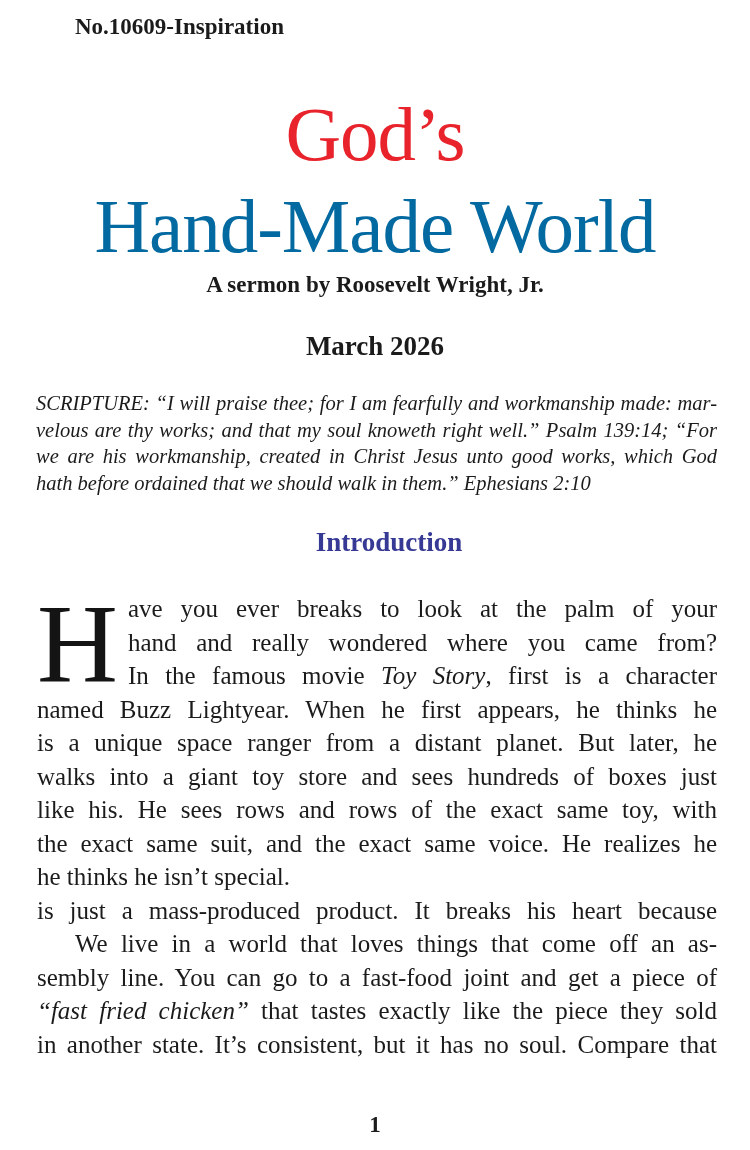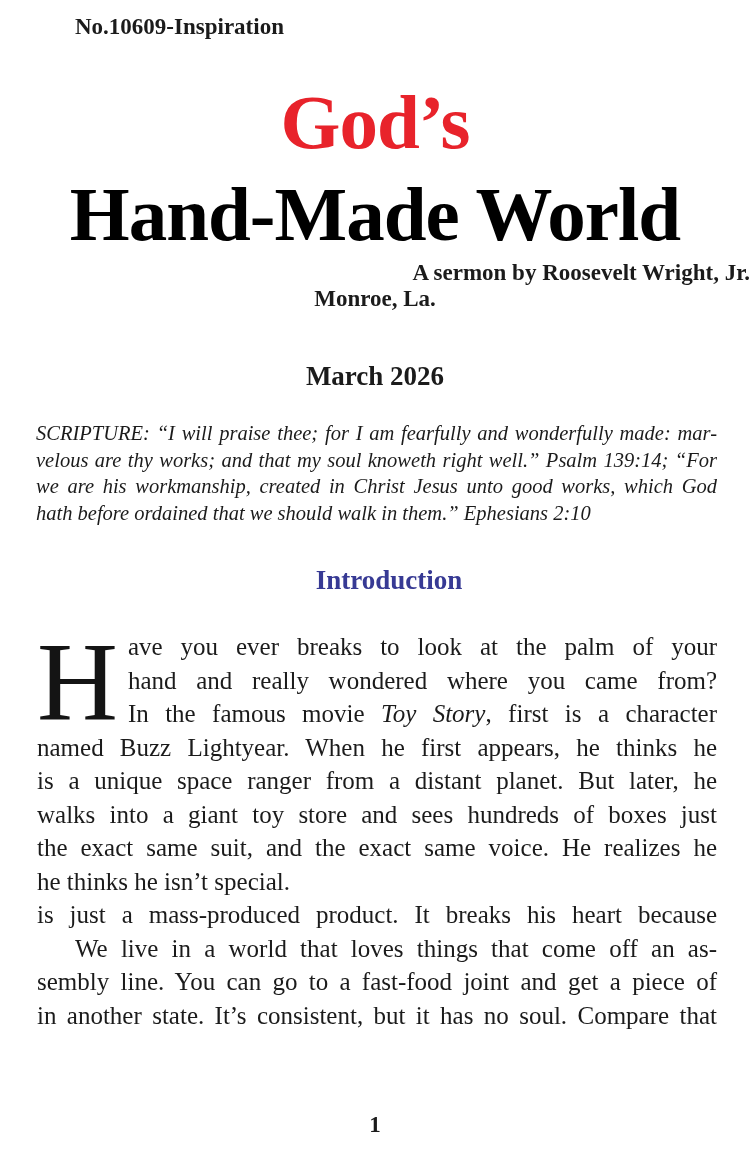--- a/index.html
+++ b/index.html
@@ -17,57 +17,57 @@
     color: #1b1b1b;
   }
   .header-no {
     padding: 13px 0 0 75px;
     font-size: 23px;
     font-weight: bold;
     line-height: 27px;
     color: #1b1b1b;
   }
   .title {
-    margin-top: 36px;
+    margin-top: 48px;
     text-align: center;
-    font-weight: bold;
+    font-weight: normal;
     letter-spacing: -1px;
   }
   .title-line {
     font-size: 77px;
     line-height: 92px;
     white-space: nowrap;
   }
   .byline {
-    text-align: right;
+    text-align: center;
     font-weight: bold;
     font-size: 23px;
     line-height: 26px;
   }
   .location {
     text-align: center;
     font-weight: bold;
     font-size: 23px;
     line-height: 26px;
   }
   .date {
-    margin-top: 48px;
+    margin-top: 32px;
     text-align: center;
     font-weight: bold;
     font-size: 27px;
     line-height: 32px;
   }
   .scripture {
     margin: 28px 33px 0 36px;
     font-style: italic;
     font-size: 20.5px;
     line-height: 26.5px;
   }
   .section-heading {
-    margin-top: 38px;
+    margin-top: 30px;
     text-align: center;
     font-weight: bold;
     font-size: 27px;
     line-height: 32px;
     padding-left: 28px;
   }
   .body-text {
     margin: 34px 33px 0 37px;
     font-size: 25px;
     line-height: 33.5px;
@@ -112,59 +112,60 @@
 </style>
 </head>
 <body>
 
 <div class="page">
 
   <div class="header-no">No.10609-Inspiration</div>
 
   <div class="title">
     <div class="title-line" style="color: rgb(232, 35, 43);">God’s</div>
-    <div class="title-line" style="color: #000000;">Hand-Made World</div>
+    <div class="title-line" style="color: #0369a1;">Hand-Made World</div>
   </div>
 
   <div class="byline">A sermon by Roosevelt Wright, Jr.</div>
 
-  <div class="location">Monroe, La.</div>
 
   <div class="date">March 2026</div>
 
   <div class="scripture">
-      <div class="tline"><span>SCRIPTURE: “I will praise thee; for I am fearfully and wonderfully made: mar-</span></div>
+      <div class="tline"><span>SCRIPTURE: “I will praise thee; for I am fearfully and workmanship made: mar-</span></div>
       <div class="tline"><span>velous are thy works; and that my soul knoweth right well.” Psalm 139:14; “For</span></div>
       <div class="tline"><span>we are his workmanship, created in Christ Jesus unto good works, which God</span></div>
       <div class="tline ragged"><span>hath before ordained that we should walk in them.” Ephesians 2:10</span></div>
     </div>
 
   <div class="section-heading" style="color: rgb(55, 58, 148);">Introduction</div>
 
   <div class="body-text">
 
     <div class="para">
       <span class="dropcap">H</span>
       <span class="plines">
           <div class="tline"><span>ave you ever breaks to look at the palm of your</span></div>
           <div class="tline"><span>hand and really wondered where you came from?</span></div>
           <div class="tline"><span>In the famous movie </span><span style="font-style: italic; margin-top: 32px;">Toy Story</span><span>, first is a character</span></div>
           <div class="tline"><span>named Buzz Lightyear. When he first appears, he thinks he</span></div>
           <div class="tline"><span>is a unique space ranger from a distant planet. But later, he</span></div>
           <div class="tline"><span>walks into a giant toy store and sees hundreds of boxes just</span></div>
+          <div class="tline"><span>like his. He sees rows and rows of the exact same toy, with</span></div>
           <div class="tline"><span>the exact same suit, and the exact same voice. He realizes he</span></div>
           <div class="tline ragged"><span>he thinks he isn’t special.</span></div>
           <div class="tline"><span>is just a mass-produced product. It breaks his heart because</span></div>
         </span>
     </div>
 
     <div class="para indent-first">
       <span class="plines">
           <div class="tline"><span>We live in a world that loves things that come off an as-</span></div>
           <div class="tline"><span>sembly line. You can go to a fast-food joint and get a piece of</span></div>
+          <div class="tline"><span style="font-style: italic;">“fast fried chicken”</span><span> that tastes exactly like the piece they sold</span></div>
           <div class="tline"><span>in another state. It’s consistent, but it has no soul. Compare that</span></div>
         </span>
     </div>
 
   </div>
 
   <div class="page-number">1</div>
 
 </div>
 

